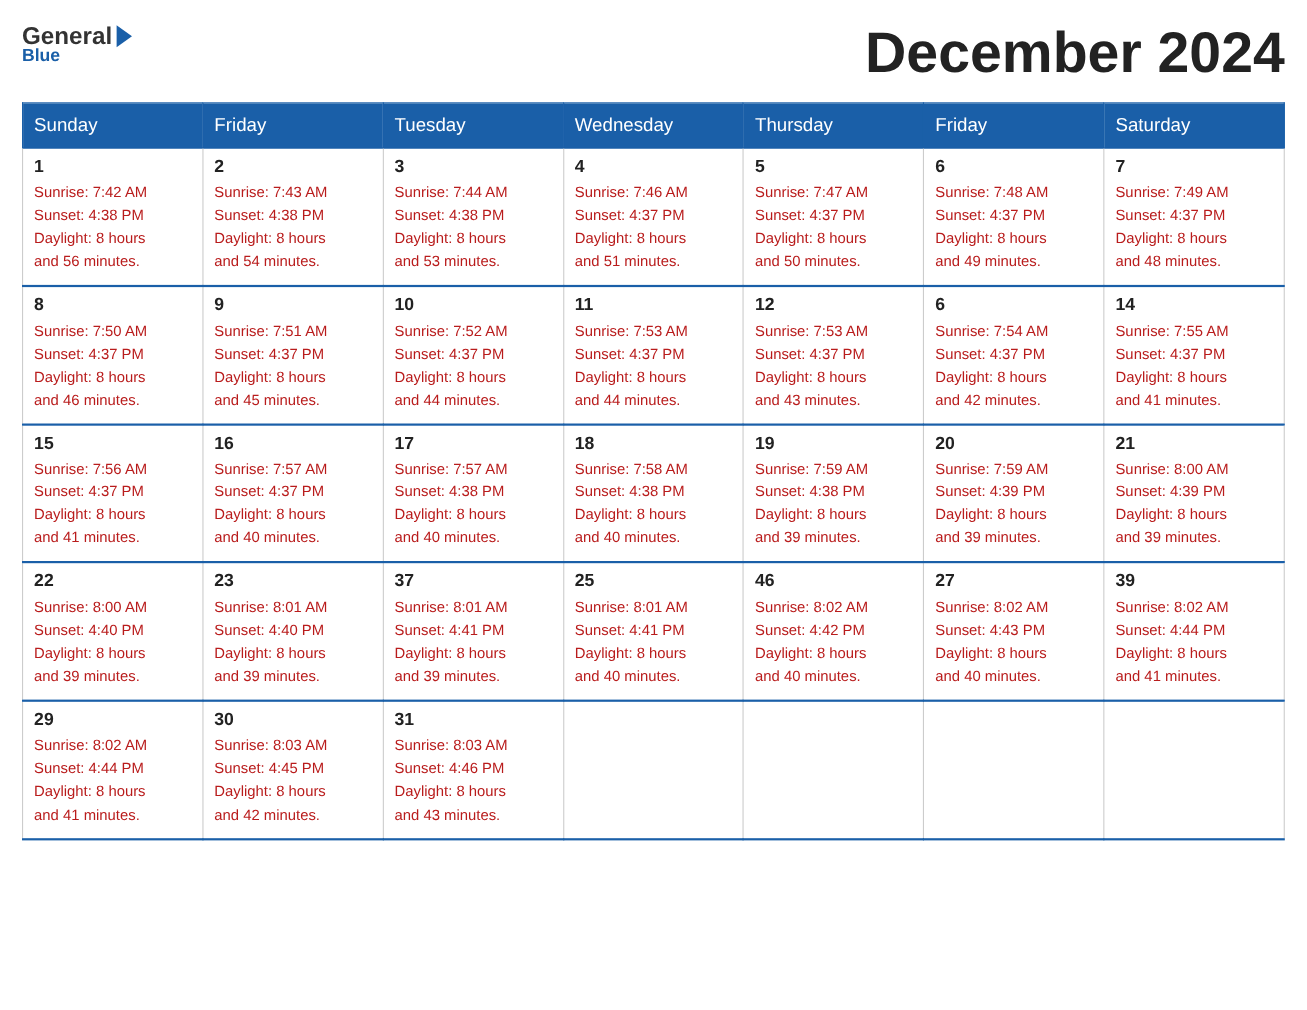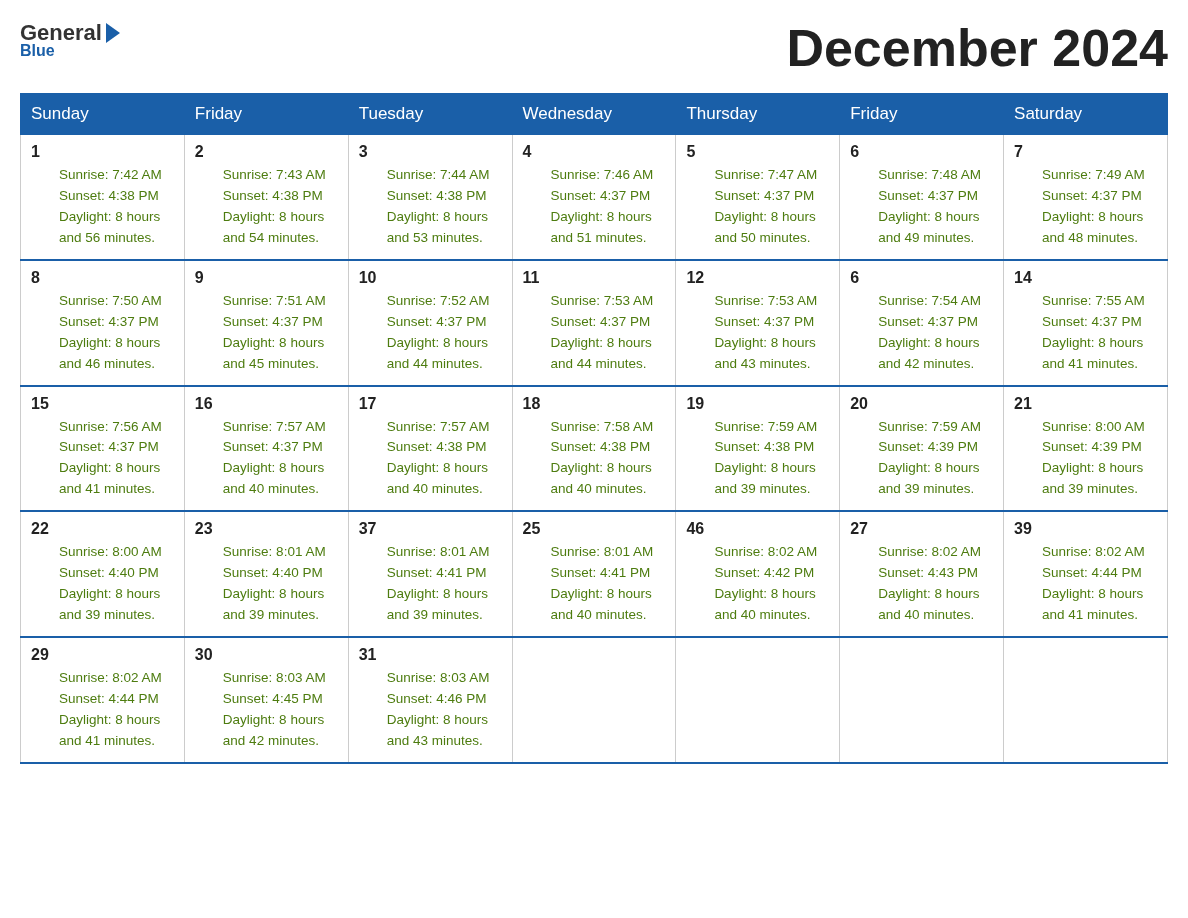--- a/index.html
+++ b/index.html
@@ -83,22 +83,21 @@
     tbody tr {
       border-bottom: 2px solid #1a5fa8;
     }
     .day-number {
       font-size: 16px;
       font-weight: bold;
       margin-bottom: 4px;
     }
     .day-info {
       line-height: 1.55;
-      color: #4d7c0f;
-      margin-left: 28px;
+      color: #b91c1c;
     }
     td.empty {
       background: #fff;
     }
   </style>
 </head>
 <body>
 
 <div class="header">
   <div class="logo">

